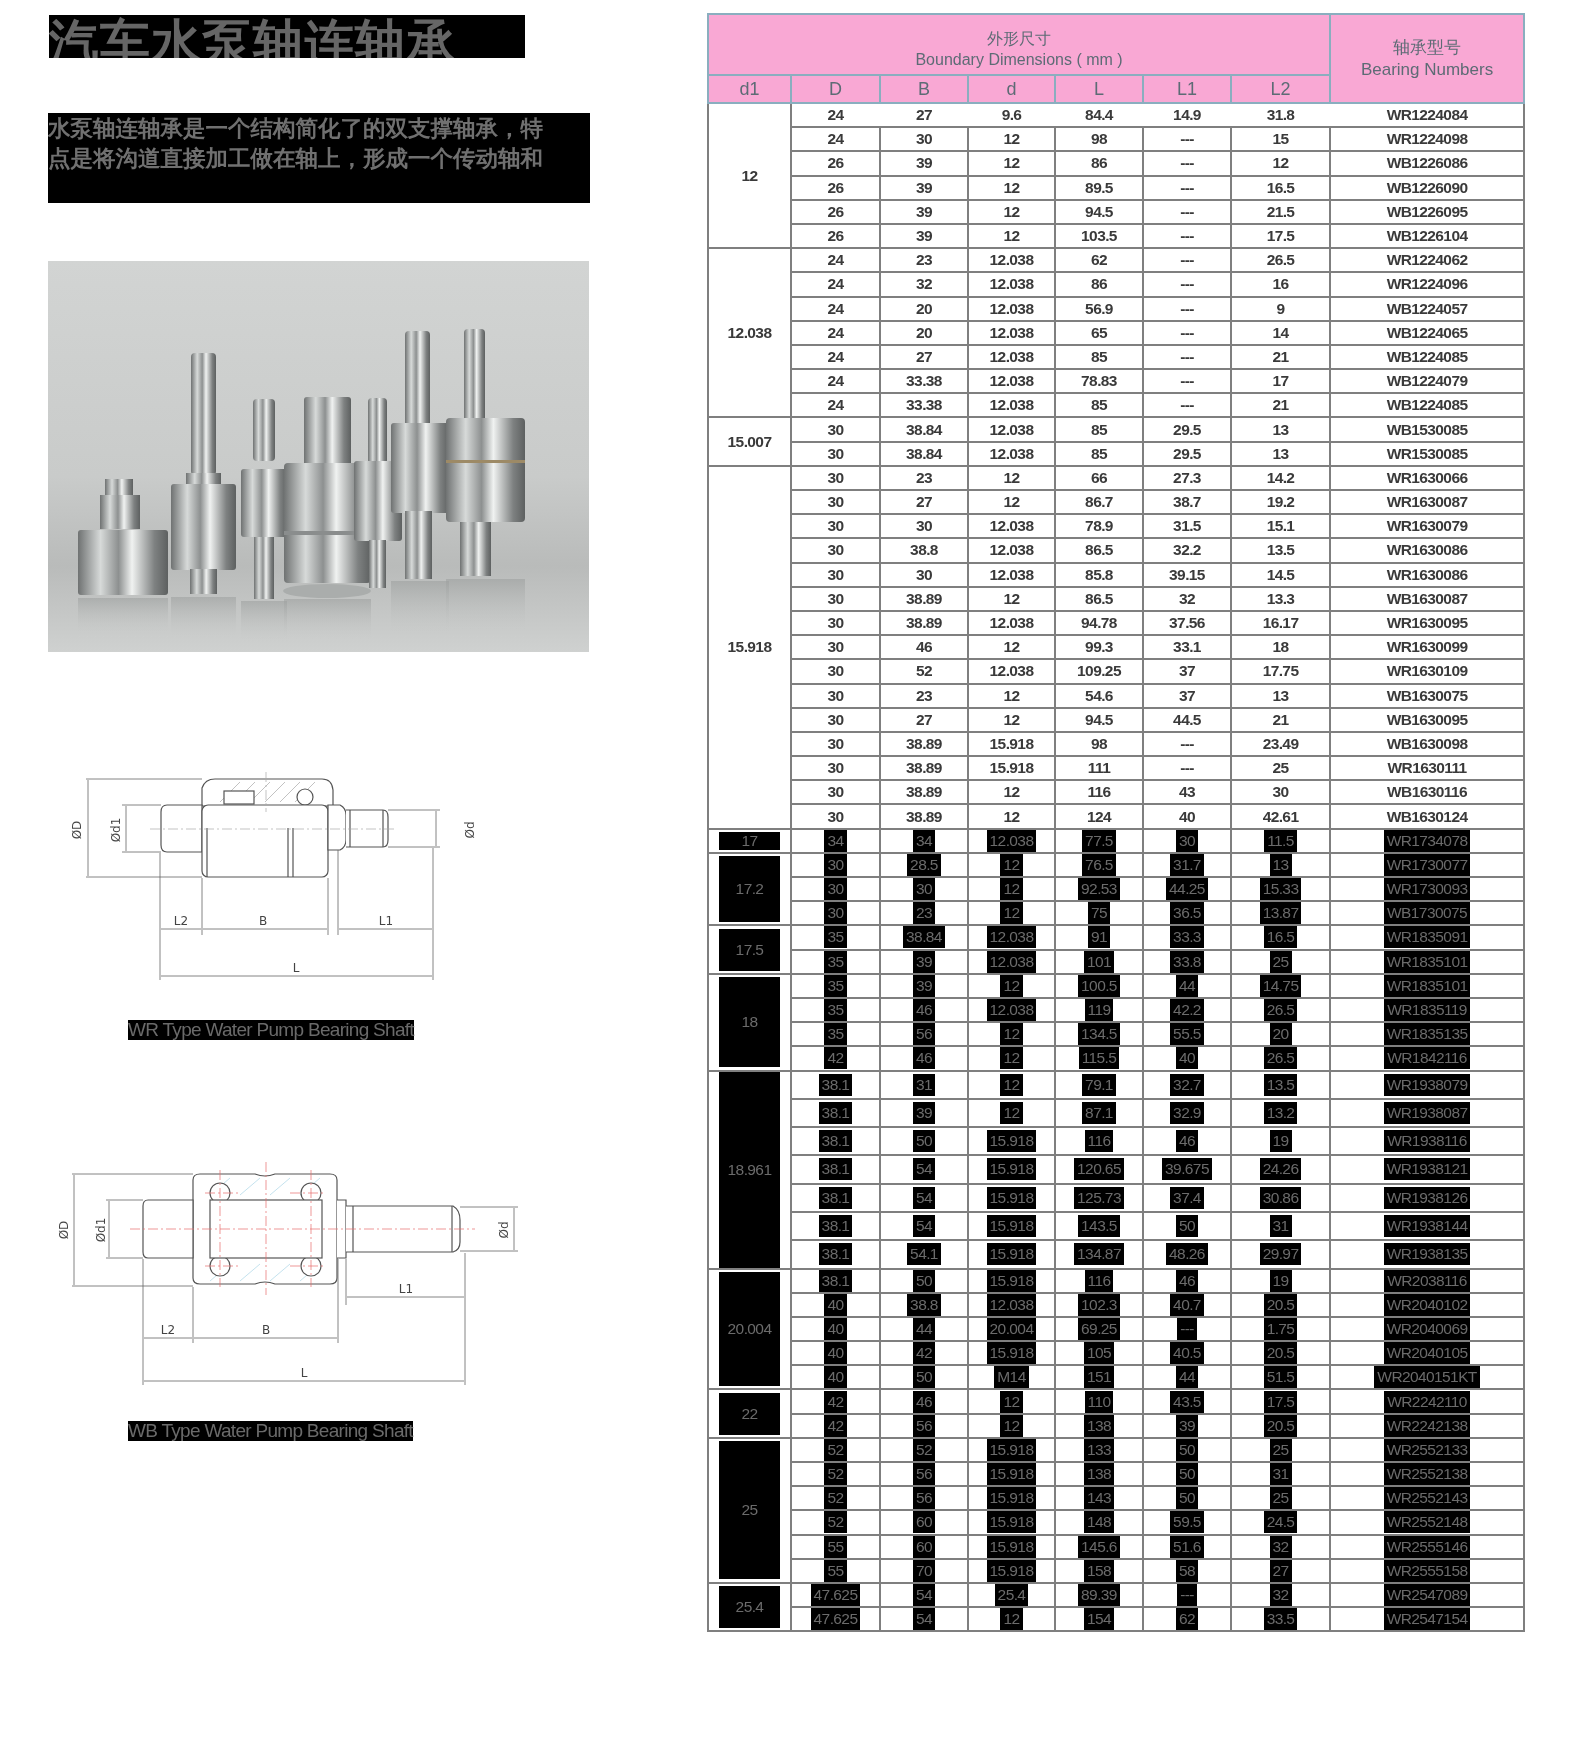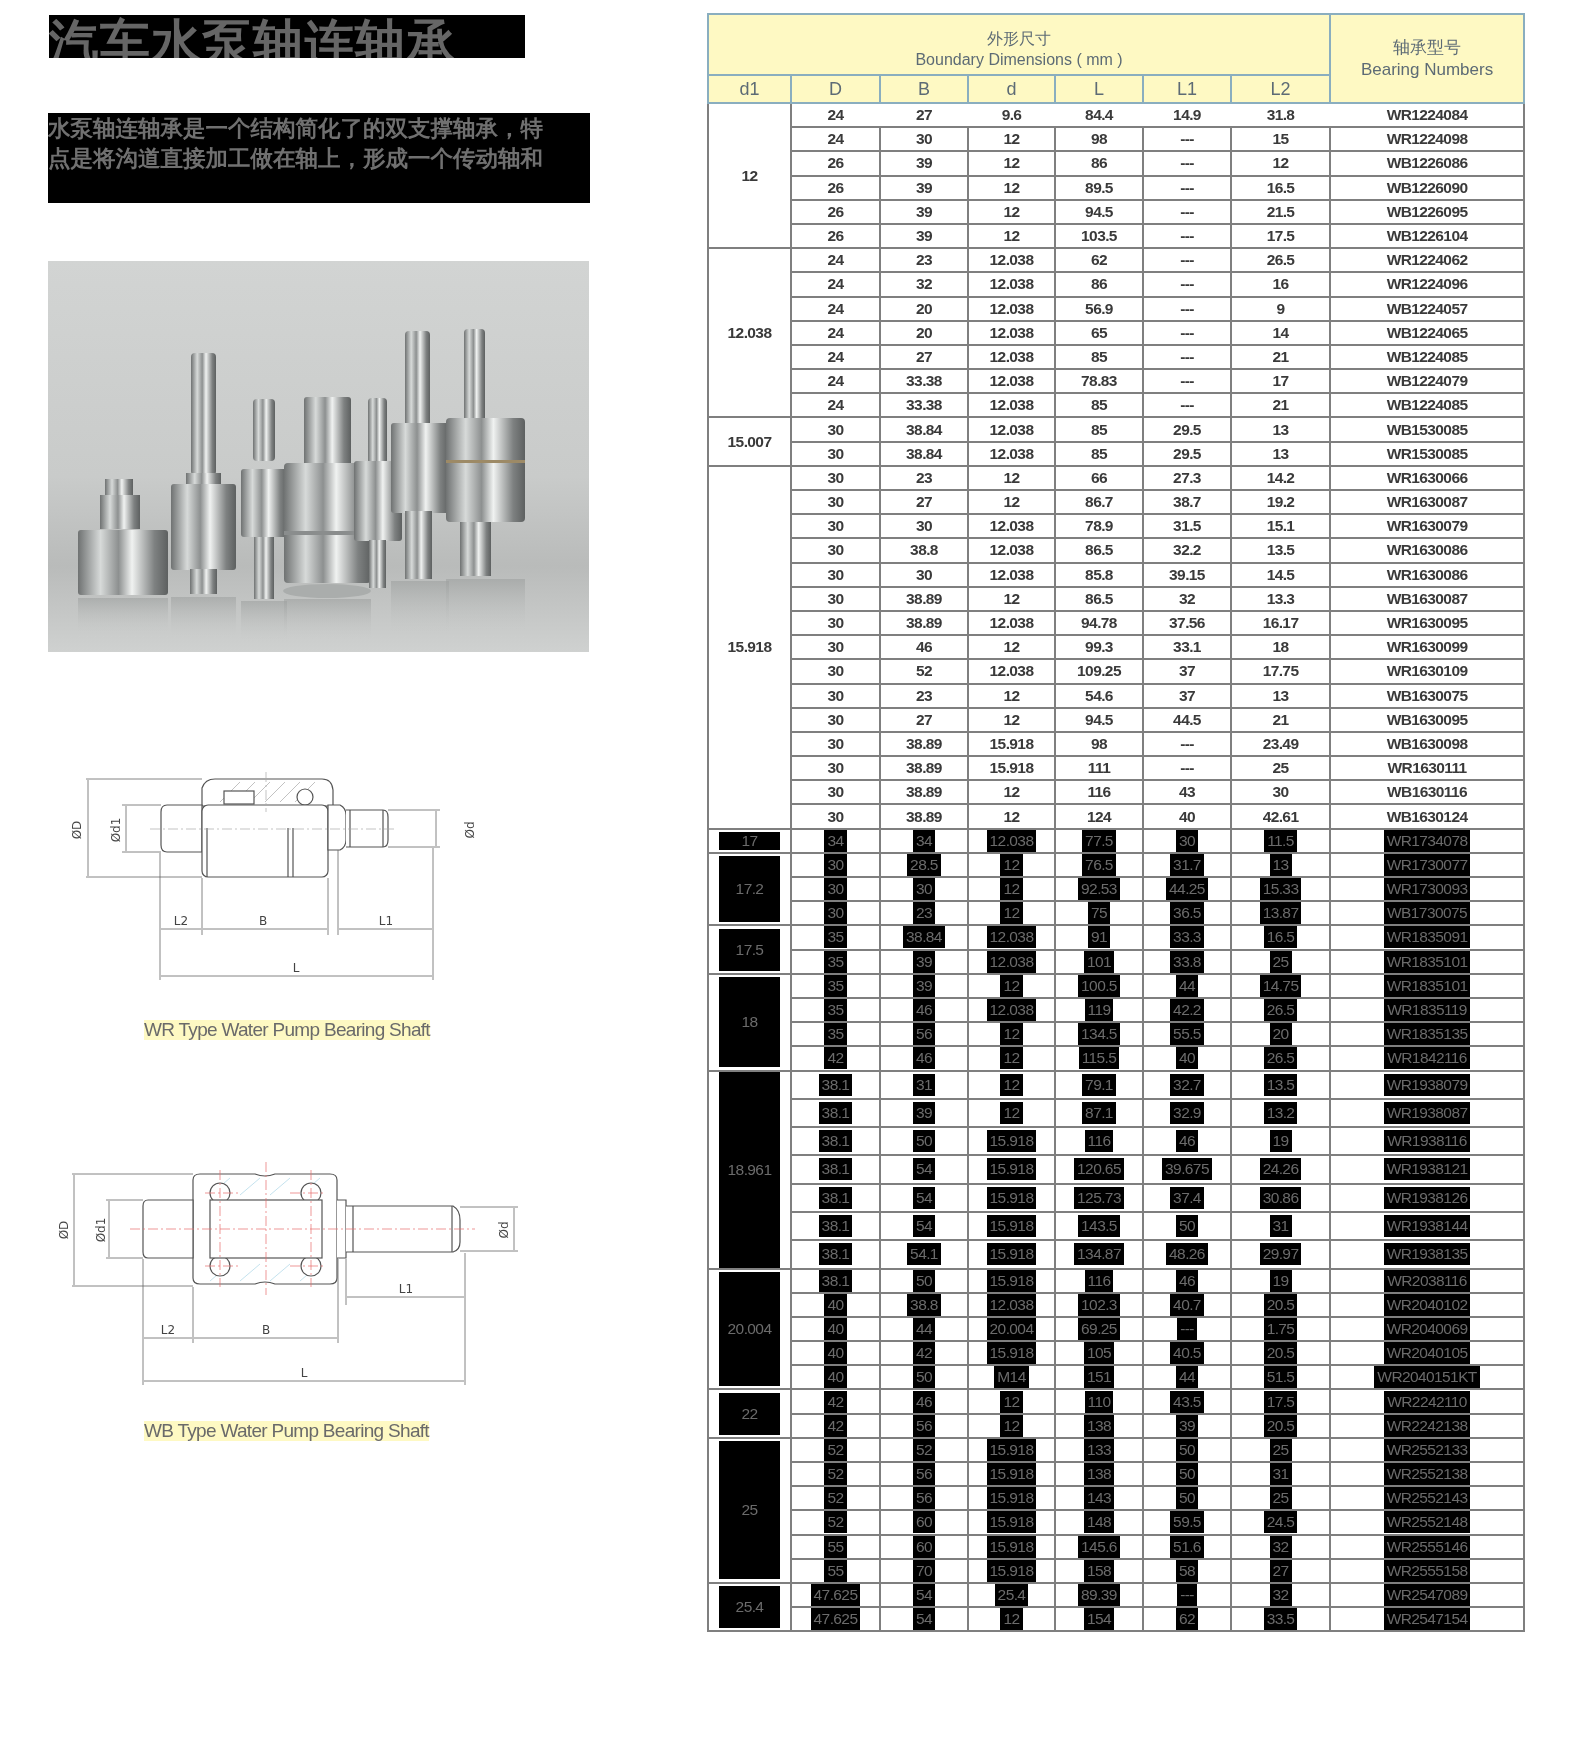--- a/index.html
+++ b/index.html
@@ -7,28 +7,28 @@
          font-family:"Liberation Sans", "DejaVu Sans", sans-serif; color:#4d4d4d; }
   .abs { position:absolute; }
   .title-block { left:49px; top:15px; width:476px; height:43px; background:#000;
          color:#666666; font-size:50px; font-weight:bold; line-height:57px; letter-spacing:1px;
          font-family:"DejaVu Sans", sans-serif; overflow:hidden; white-space:nowrap; }
   .intro-block { left:48px; top:113px; width:542px; height:90px; background:#000;
          color:#707070; font-size:22.5px; line-height:30px; font-weight:bold;
          font-family:"DejaVu Sans", sans-serif; overflow:hidden; }
   .photo { left:48px; top:261px; width:541px; height:391px;
          background:linear-gradient(180deg,#d2d4d3 0%,#c9cbca 55%,#b9bbba 78%,#cfd1d0 100%); overflow:hidden; }
-  .caption { color:#6a6a6a; background:#fef9c3; font-size:19px; line-height:20px; height:20px; letter-spacing:-0.7px; white-space:nowrap;margin-left:16px; }
+  .caption { color:#6a6a6a; background:#000000; font-size:19px; line-height:20px; height:20px; letter-spacing:-0.7px; white-space:nowrap; }
   svg text { font-family:"DejaVu Sans", sans-serif; }
 
   
   .tbl { left:707px; top:13px; width:816px; }
   table { border-collapse:collapse; width:816px; table-layout:fixed; }
   th, td { border:2px solid #7f7f7f; padding:0; text-align:center; }
-  thead th { background:#fef9c3; color:#5d6b75; font-weight:normal; border-color:#8aaebf; }
+  thead th { background:#f9a8d4; color:#5d6b75; font-weight:normal; border-color:#8aaebf; }
   thead .h-main { height:55px; font-size:16px; line-height:21px; vertical-align:bottom; padding-bottom:4px; }
   thead .h-col { height:26px; font-size:18px; }
   thead .h-bn { font-size:17px; line-height:22px;margin-top:17px; }
   tbody td { height:22.2px; font-size:15.5px; font-weight:bold; color:#3a3a3a; letter-spacing:-0.6px; background:#fff; }
   tbody td.d1 { font-weight:bold; }
   tbody.dark td { font-weight:normal; color:#6b6b6b; }
   tbody.dark td span.hl { background:#000; display:inline-block; padding:0 3px; line-height:22px; }
   tbody.dark td.d1 span.hl { display:block; margin:0 10px; height:100%; }
 </style>
 </head>

